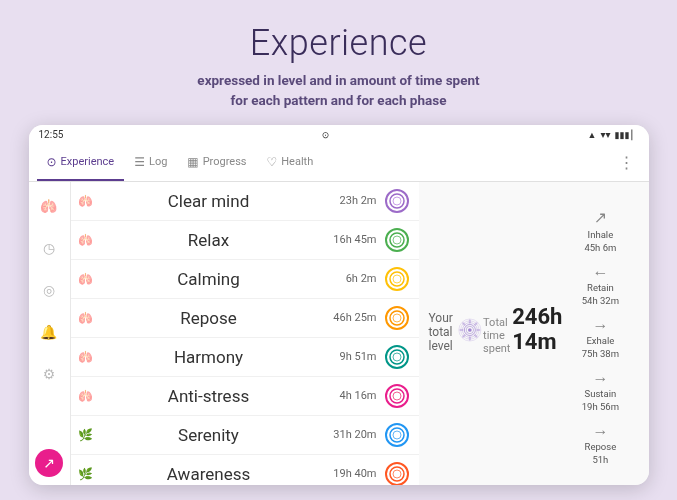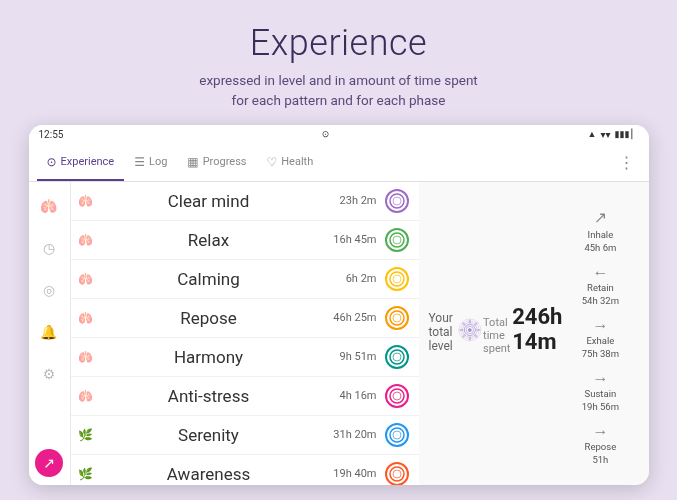--- a/index.html
+++ b/index.html
@@ -22,39 +22,40 @@
       font-size: 36px;
       font-weight: 300;
       color: #3a2d5a;
       letter-spacing: 0.5px;
     }
     .hero-subtitle {
       font-size: 13.5px;
       color: #5a4a7a;
       line-height: 1.5;
       margin-top: 6px;
+      font-weight: bold;
     }
 
     .phone-container {
       width: 620px;
       height: 360px;
       background: #f5f5f5;
       border-radius: 14px;
       overflow: hidden;
       box-shadow: 0 4px 20px rgba(0,0,0,0.18);
       display: flex;
       flex-direction: column;
     }
 
     
     .status-bar {
       background: #ffffff;
       display: flex;
       justify-content: space-between;
-      align-items: flex-start;
+      align-items: center;
       padding: 4px 10px;
       font-size: 10px;
       color: #333;
       min-height: 20px;
     }
     .status-bar-right {
       display: flex;
       align-items: center;
       gap: 4px;
     }

